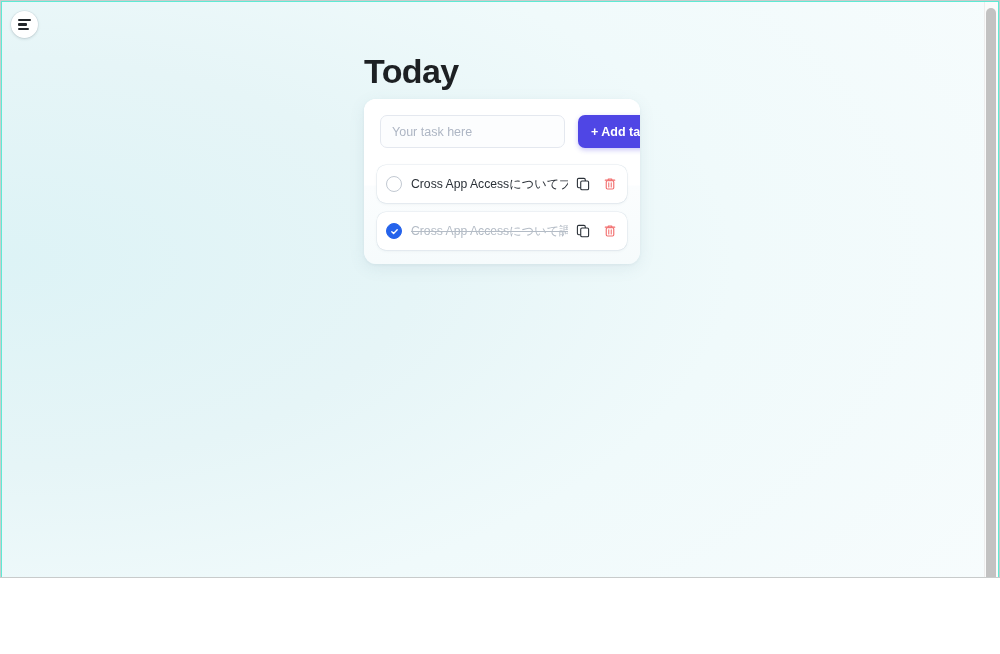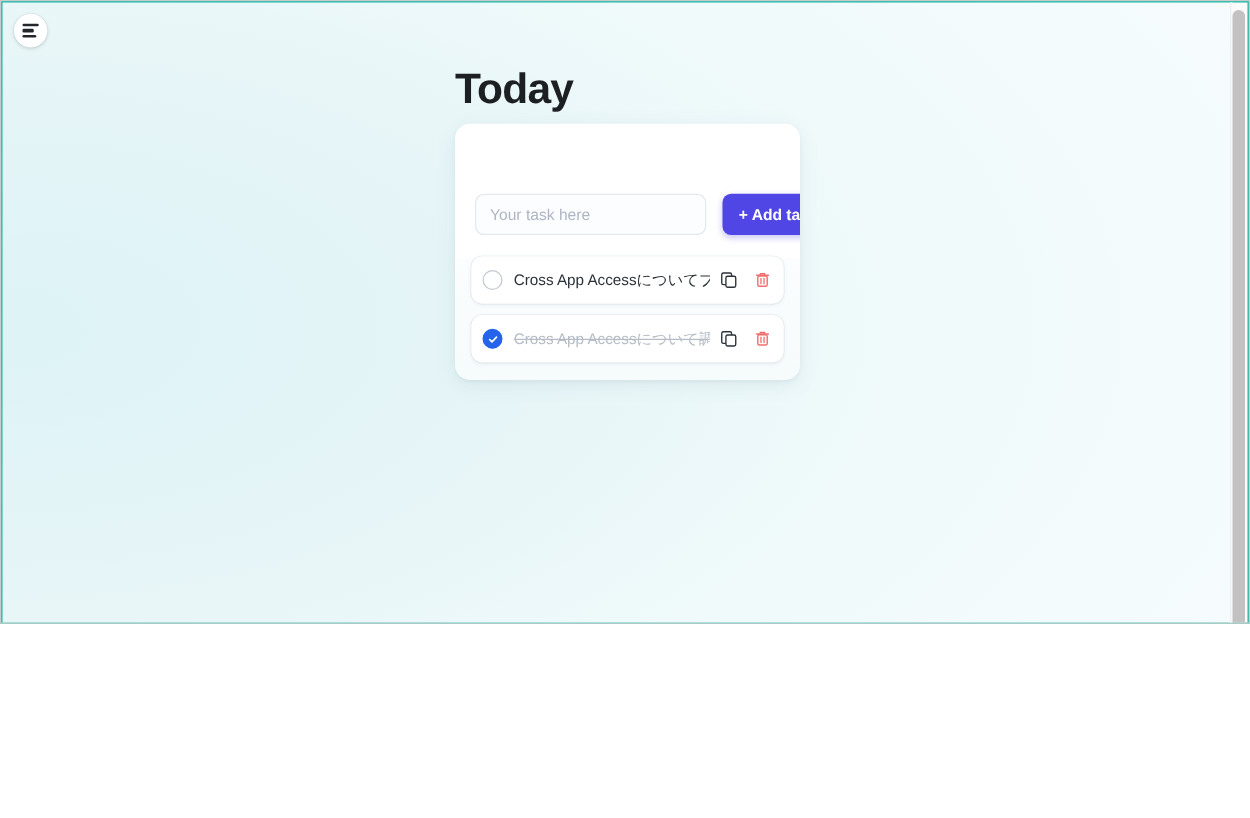--- a/index.html
+++ b/index.html
@@ -7,24 +7,24 @@
     padding: 0;
     width: 1000px;
     height: 654px;
     overflow: hidden;
     font-family: "Liberation Sans", sans-serif;
   }
 
   #viewport {
     position: relative;
     width: 1000px;
-    height: 499px;
+    height: 578px;
     box-sizing: border-box;
     border: 1px solid #c8cbcb;
-    background: #14b8a6;
+    background: #5eead4;
     overflow: hidden;
   }
 
   
   #page {
     position: absolute;
     left: 1px;
     top: 1px;
     width: 984px;
     height: 650px;
@@ -93,21 +93,20 @@
     padding: 0;
     overflow: hidden;
   }
 
   .card-top {
     background: #ffffff;
     padding: 16px 16px 17px 16px;
     display: flex;
     align-items: center;
     gap: 13px;
-    margin-top: 40px;
   }
 
   #task-input {
     flex: 1 1 auto;
     height: 33px;
     box-sizing: border-box;
     border: 1px solid #e4e8ef;
     border-radius: 7px;
     background: #fcfdfe;
     padding: 0 11px;

